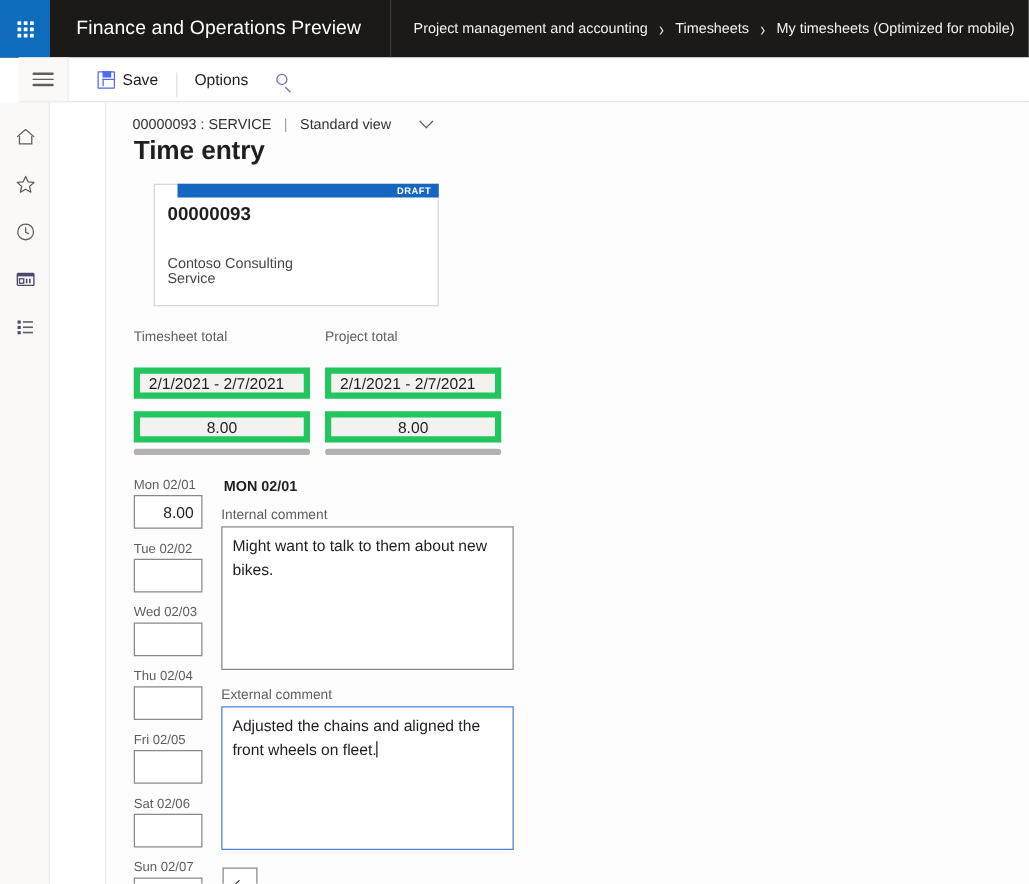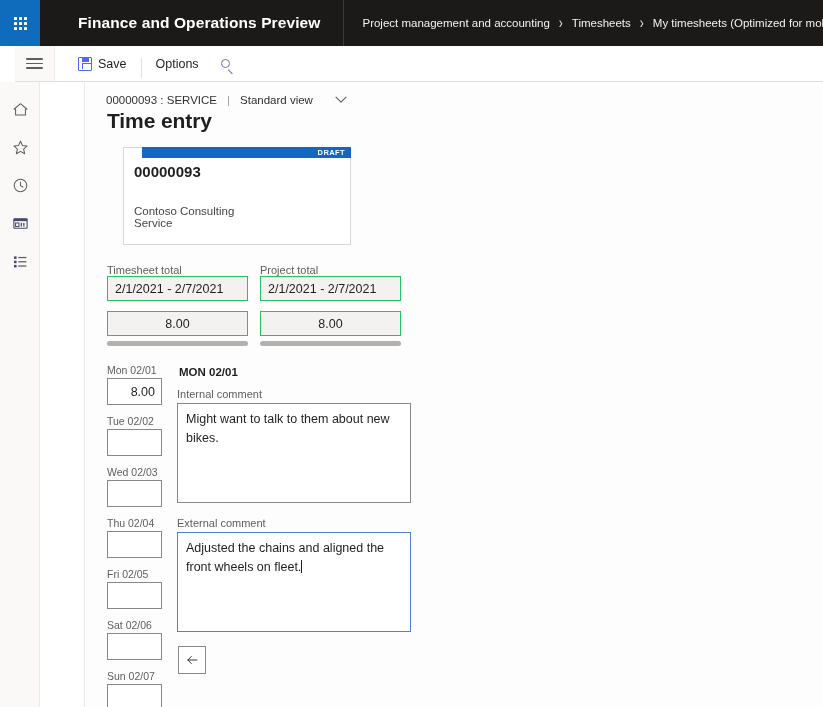--- a/index.html
+++ b/index.html
@@ -28,22 +28,22 @@
     display: grid;
     grid-template-columns: repeat(3, 3px);
     grid-template-rows: repeat(3, 3px);
     gap: 2px;
   }
   .waffle-grid i { display: block; width: 3px; height: 3px; background: #ffffff; border-radius: 0.5px; }
 
   .app-title {
     color: #ffffff;
     font-size: 15.5px;
-    font-weight: bold;
-    padding-left: 38px;
+    font-weight: normal;
+    padding-left: 21px;
     white-space: nowrap;
     letter-spacing: 0.1px;
   }
   .hdr-divider {
     width: 1px; height: 46px; background: #3b3a39;
     margin-left: 23px; flex: 0 0 1px;
   }
   .breadcrumb {
     display: flex; align-items: center;
     padding-left: 18px;
@@ -188,24 +188,24 @@
   .card-num {
     position: absolute; left: 10px; top: 15px;
     font-size: 15px; font-weight: bold; color: #201f1e;
   }
   .card-line1 { position: absolute; left: 10px; top: 57px; font-size: 11.5px; color: #484644; }
   .card-line2 { position: absolute; left: 10px; top: 69px; font-size: 11.5px; color: #484644; }
 
   
   .totals { display: flex; gap: 12px; margin: 19px 0 0 1px; }
   .total-block { width: 141px; }
-  .total-label { font-size: 11px; color: #605e5c; margin-bottom: 0; }
+  .total-label { font-size: 11px; color: #605e5c; margin-bottom: 18px; }
   .ro-field {
     height: 25px;
-    border: 1px solid #22c55e;
+    border: 5px solid #22c55e;
     background: #f3f2f1;
     font-size: 12.5px; color: #201f1e;
     display: flex; align-items: center;
     padding: 0 7px;
   }
   .ro-field.center { justify-content: center; }
   .ro-field.amount { margin-top: 10px; }
   .hscroll {
     height: 5px; background: #b3b0ad; border-radius: 3px;
     margin-top: 5px; width: 100%;
@@ -222,21 +222,21 @@
     background: #ffffff;
     font-size: 12.5px; color: #201f1e;
     display: flex; align-items: center; justify-content: flex-end;
     padding-right: 6px;
   }
 
   .detail-col { margin-left: 8px; width: 238px; }
   .detail-day { font-size: 11.5px; font-weight: bold; color: #201f1e; margin: 2px 0 10px 2px; }
   .field-label { font-size: 11px; color: #605e5c; margin-bottom: 3px; }
   .textarea {
-    width: 234px; height: 100px;
+    width: 234px; height: 115px;
     border: 1px solid #8a8886;
     background: #ffffff;
     font-size: 12.5px; color: #201f1e;
     line-height: 19px;
     padding: 6px 8px;
     word-wrap: break-word;
   }
   .textarea.focused { border: 1px solid #4f83cf; }
   .caret {
     display: inline-block; width: 1px; height: 13px;

